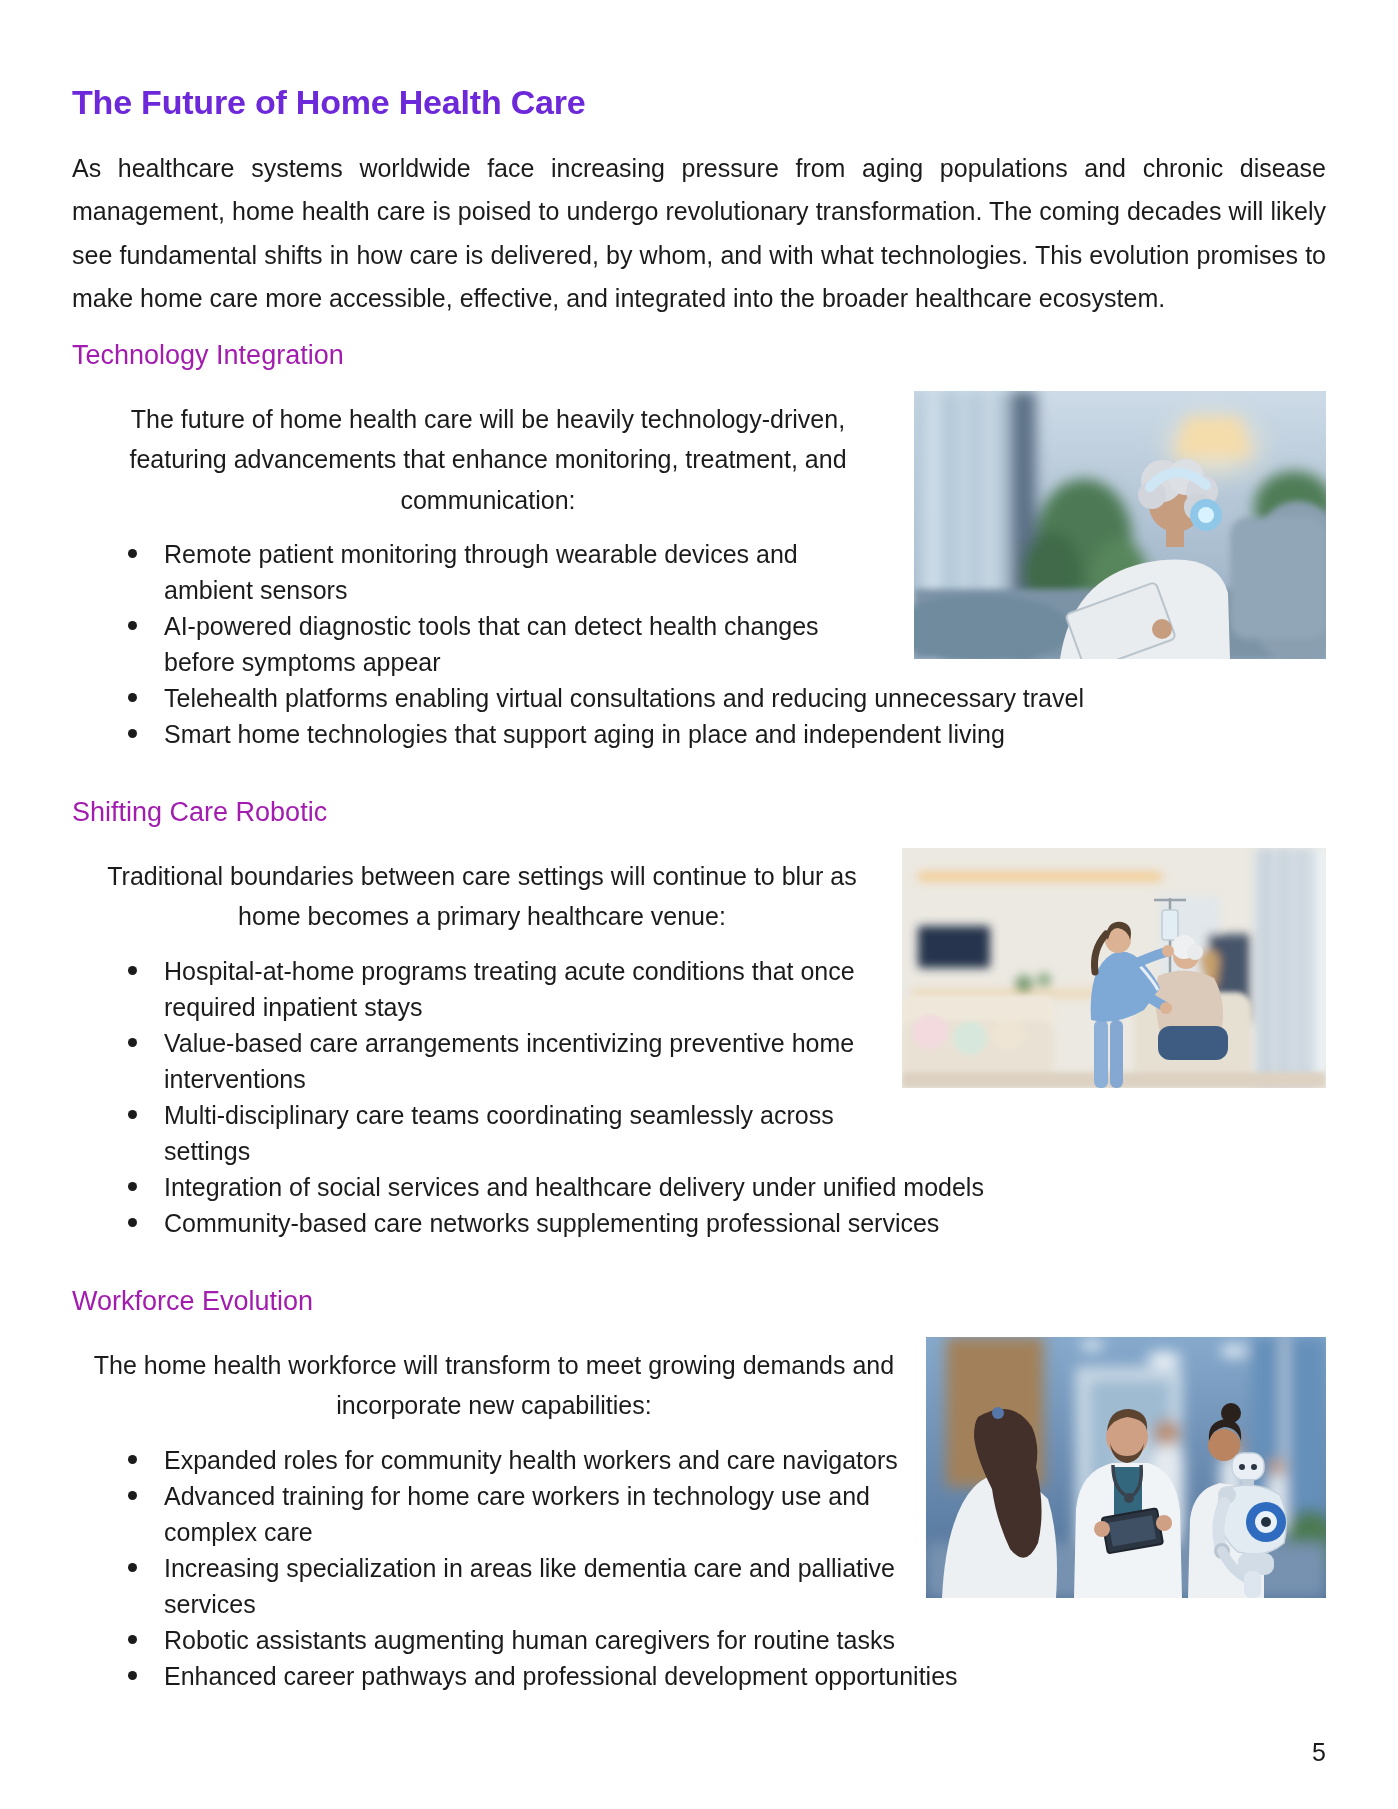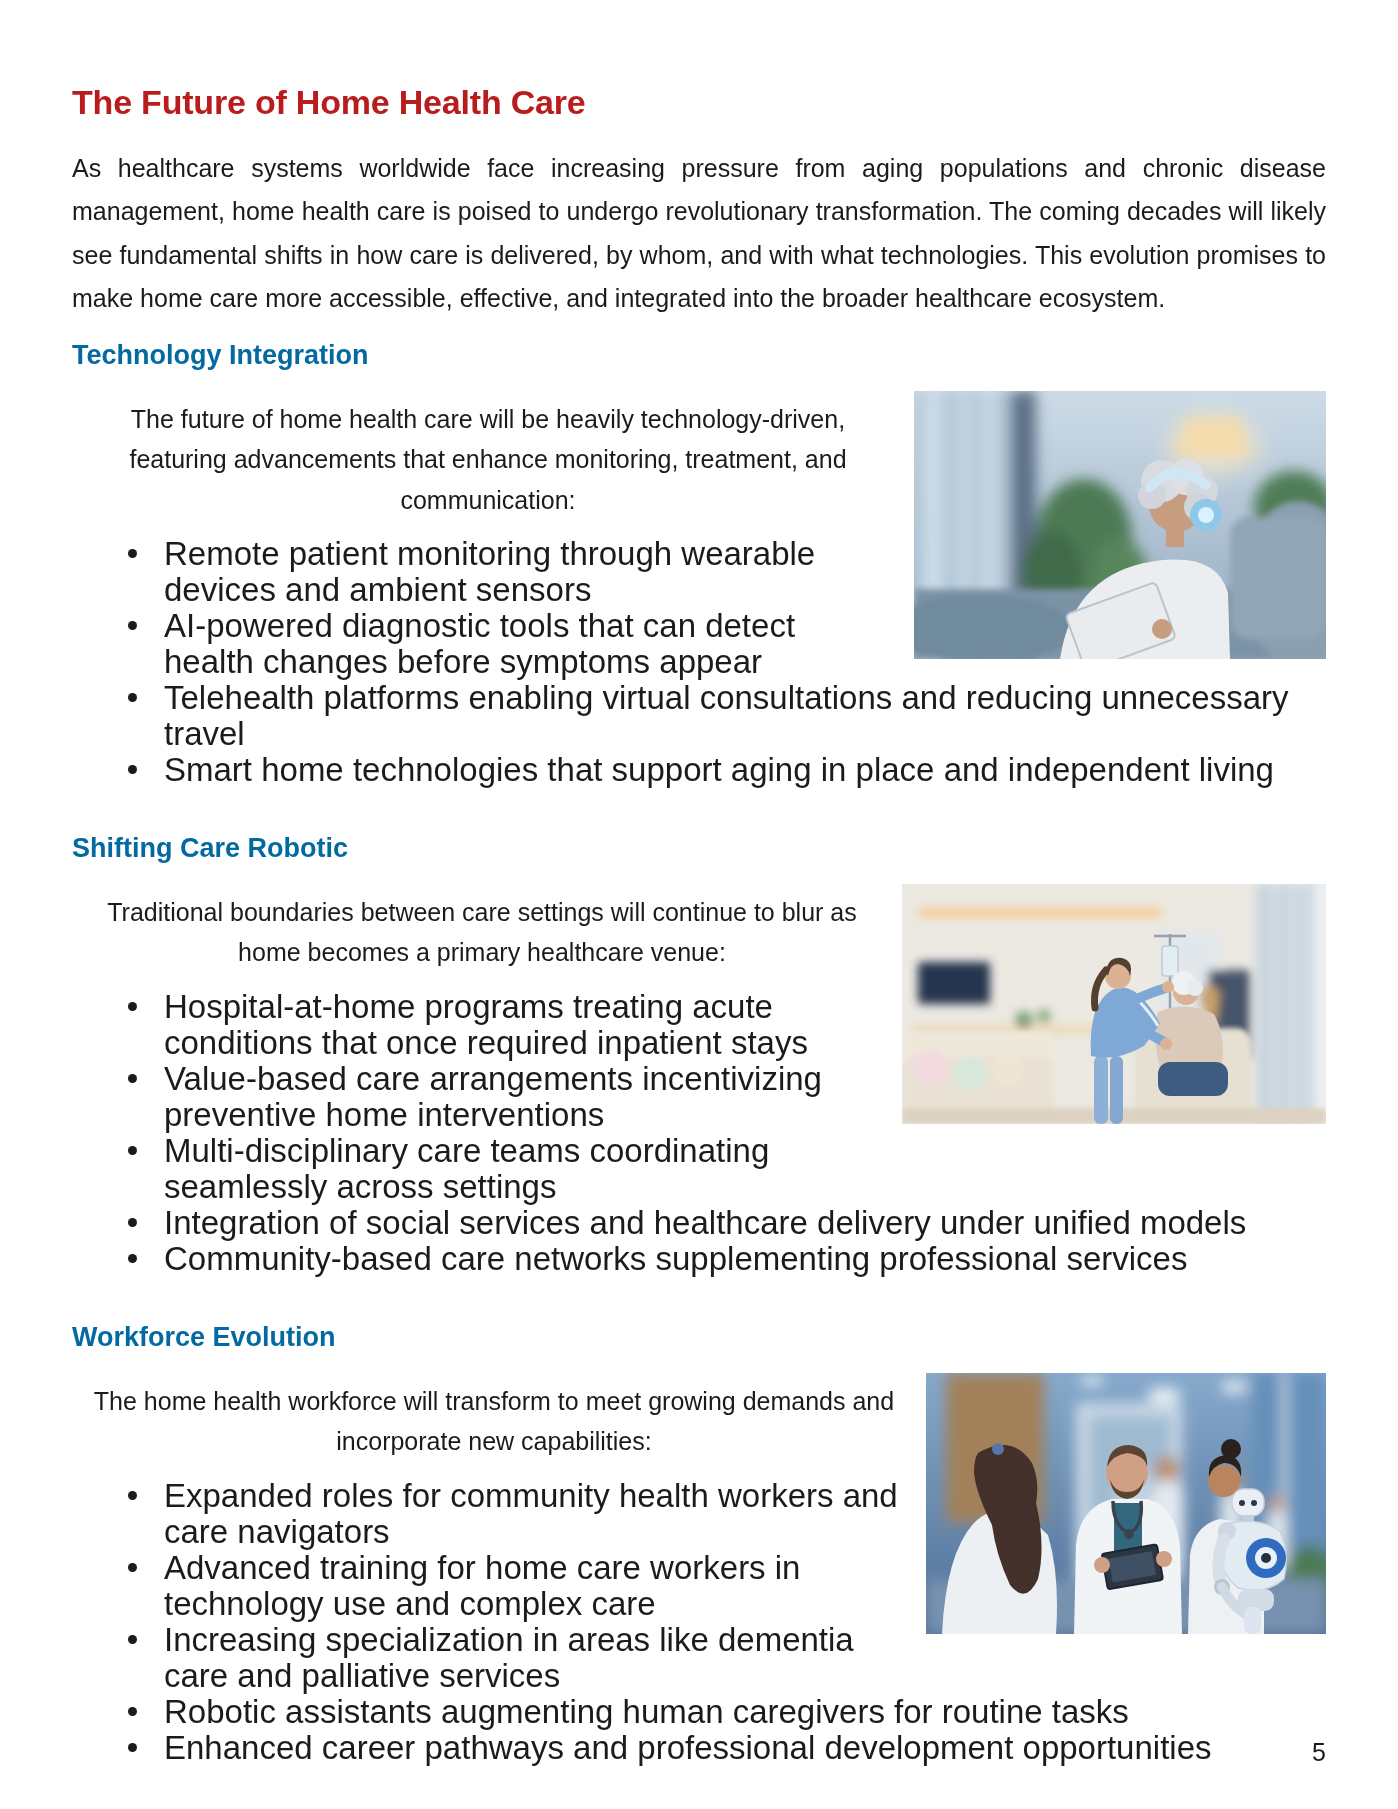--- a/index.html
+++ b/index.html
@@ -8,43 +8,43 @@
     width:1398px;height:1809px;
     box-sizing:border-box;
     padding:82px 72px 0 72px;
     background:#ffffff;
     font-family:"Liberation Sans","DejaVu Sans",sans-serif;
     color:#1b1b1b;
     overflow:hidden;
   }
   h1.doc-title{
     font-size:34px;line-height:1.2;font-weight:700;
-    margin:0 0 24px 0;color:#b91c1c;letter-spacing:-0.2px;
+    margin:0 0 24px 0;color:#6d28d9;letter-spacing:-0.2px;
   }
   p.intro{
     font-size:25px;line-height:1.74;margin:0;
     text-align:justify;
   }
   section h2{
-    font-size:27px;line-height:1.25;font-weight:700;
-    margin:44px 0 26px 0;color:#0369a1;
+    font-size:27px;line-height:1.25;font-weight:400;
+    margin:44px 0 26px 0;color:#a21caf;
   }
   section.first h2{margin-top:18px;}
   p.lead{
     font-size:25px;line-height:1.62;margin:16px;text-align:center;
   }
   figure.photo{
     float:right;margin:-8px 0 14px 26px;padding:0;
   }
   figure.photo svg{display:block;}
   ul.bullets{
     margin:16px 0 0 0;padding:0 0 0 92px;list-style:none;
   }
   ul.bullets li{
-    position:relative;font-size:33px;line-height:36px;margin:0;
+    position:relative;font-size:25px;line-height:36px;margin:0;
   }
   ul.bullets li .dot{
     position:absolute;left:-36px;top:13px;
     width:9px;height:9px;border-radius:50%;background:#1b1b1b;
   }
   .page-number{
     position:absolute;right:72px;bottom:42px;
     font-size:25px;color:#1b1b1b;
   }
   section{overflow:visible;}

